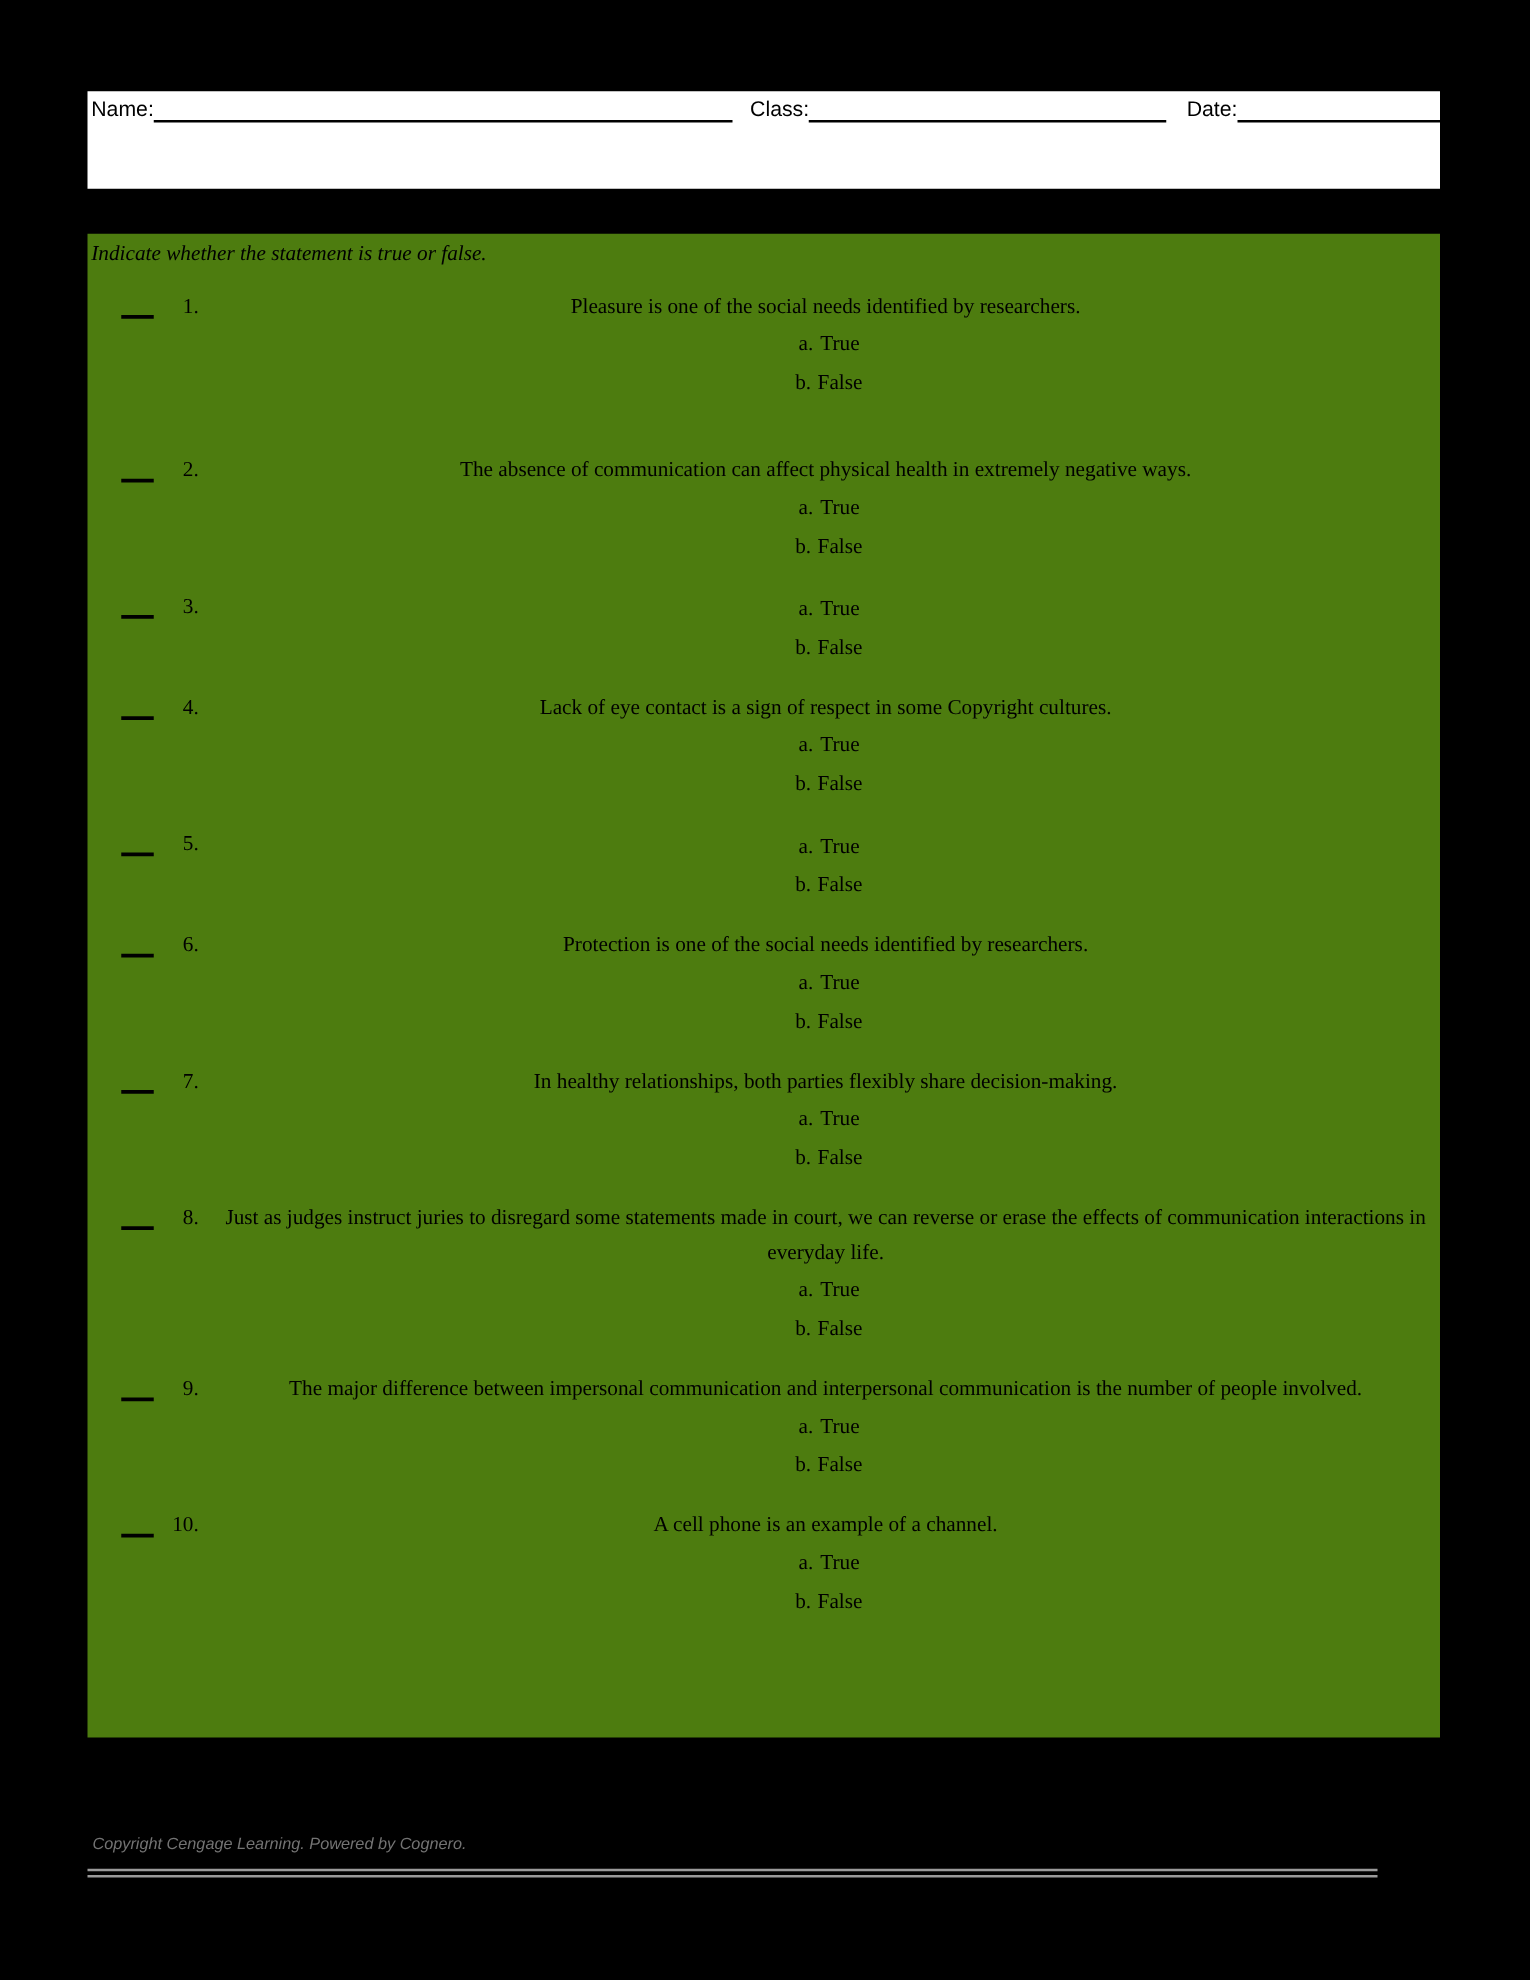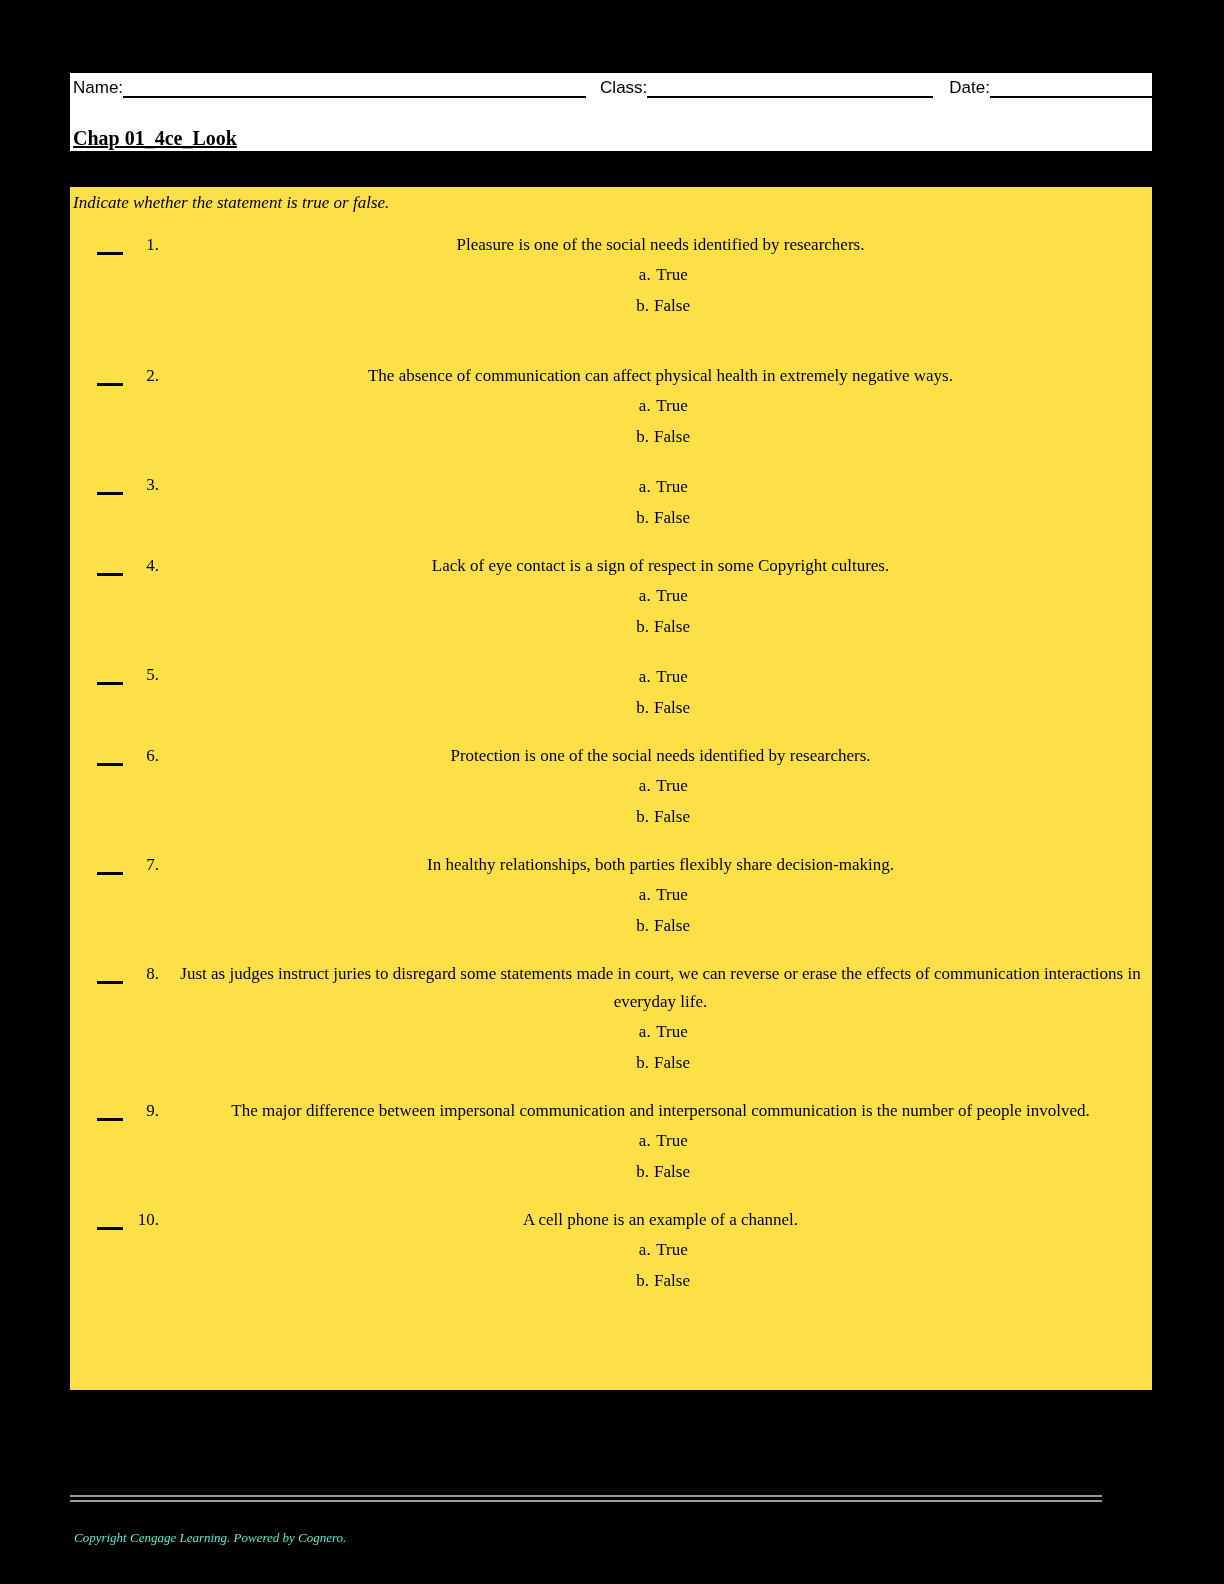--- a/index.html
+++ b/index.html
@@ -44,21 +44,21 @@
     font-size: 20px;
     color: #000;
     text-decoration: underline;
   }
 
   
   .content-box {
     position: absolute;
     left: 70px; top: 187px;
     width: 1082px; height: 1203px;
-    background: #fde047;
+    background: #4d7c0f;
     box-sizing: border-box;
     padding: 5px 0 0 3px;
     font-family: "Liberation Serif", serif;
     font-size: 17px;
     color: #000;
   }
   .instructions {
     font-style: italic;
     line-height: 22px;
     margin-bottom: 17px;
@@ -90,43 +90,42 @@
   .footer-rule {
     position: absolute;
     left: 70px; top: 1495px;
     width: 1032px; height: 7px;
     box-sizing: border-box;
     border-top: 2px solid #9a9a9a;
     border-bottom: 2px solid #9a9a9a;
   }
   .footer-text {
     position: absolute;
-    left: 74px; top: 1530px;
-    font-family: Liberation Serif, serif;
+    left: 74px; top: 1467px;
+    font-family: Liberation Sans, sans-serif;
     font-style: italic;
     font-size: 13px;
-    color: #5eead4;
+    color: #737373;
     white-space: nowrap;
   }
 </style>
 </head>
 <body>
 
 <div class="page">
 
   <div class="header-box">
     <div class="id-row">
       <span>Name:</span>
       <span class="fill-line name-line"></span>
       <span>Class:</span>
       <span class="fill-line class-line"></span>
       <span>Date:</span>
       <span class="fill-line date-line"></span>
     </div>
-    <div class="doc-title">Chap 01_4ce_Look</div>
   </div>
 
   <div class="content-box">
     <div class="instructions">Indicate whether the statement is true or false.</div>
     <div id="questions">
   <div class="question">
     <div class="q-row">
       <span class="q-blank"></span>
       <span class="q-num">1.</span>
       <div class="q-body">

